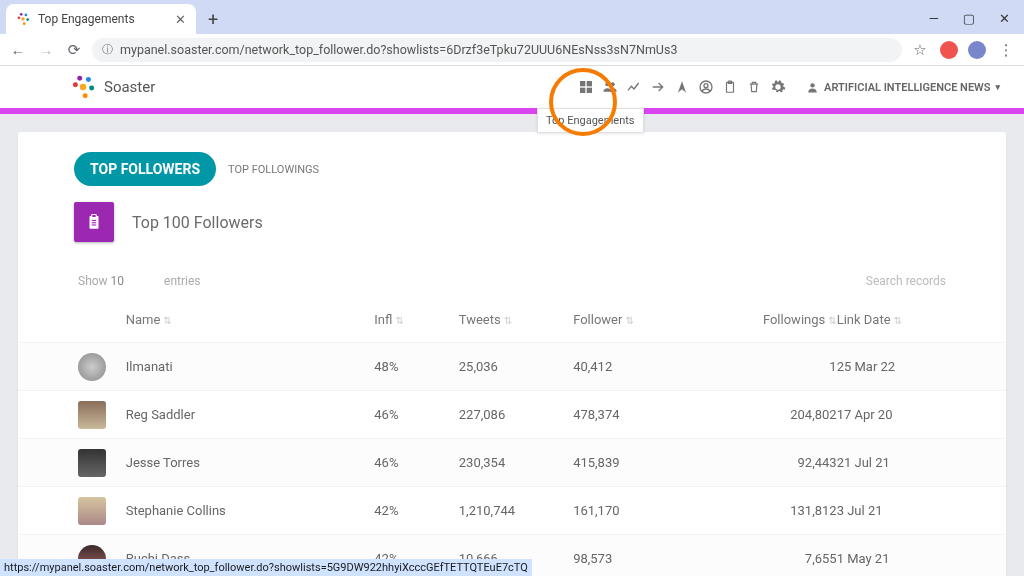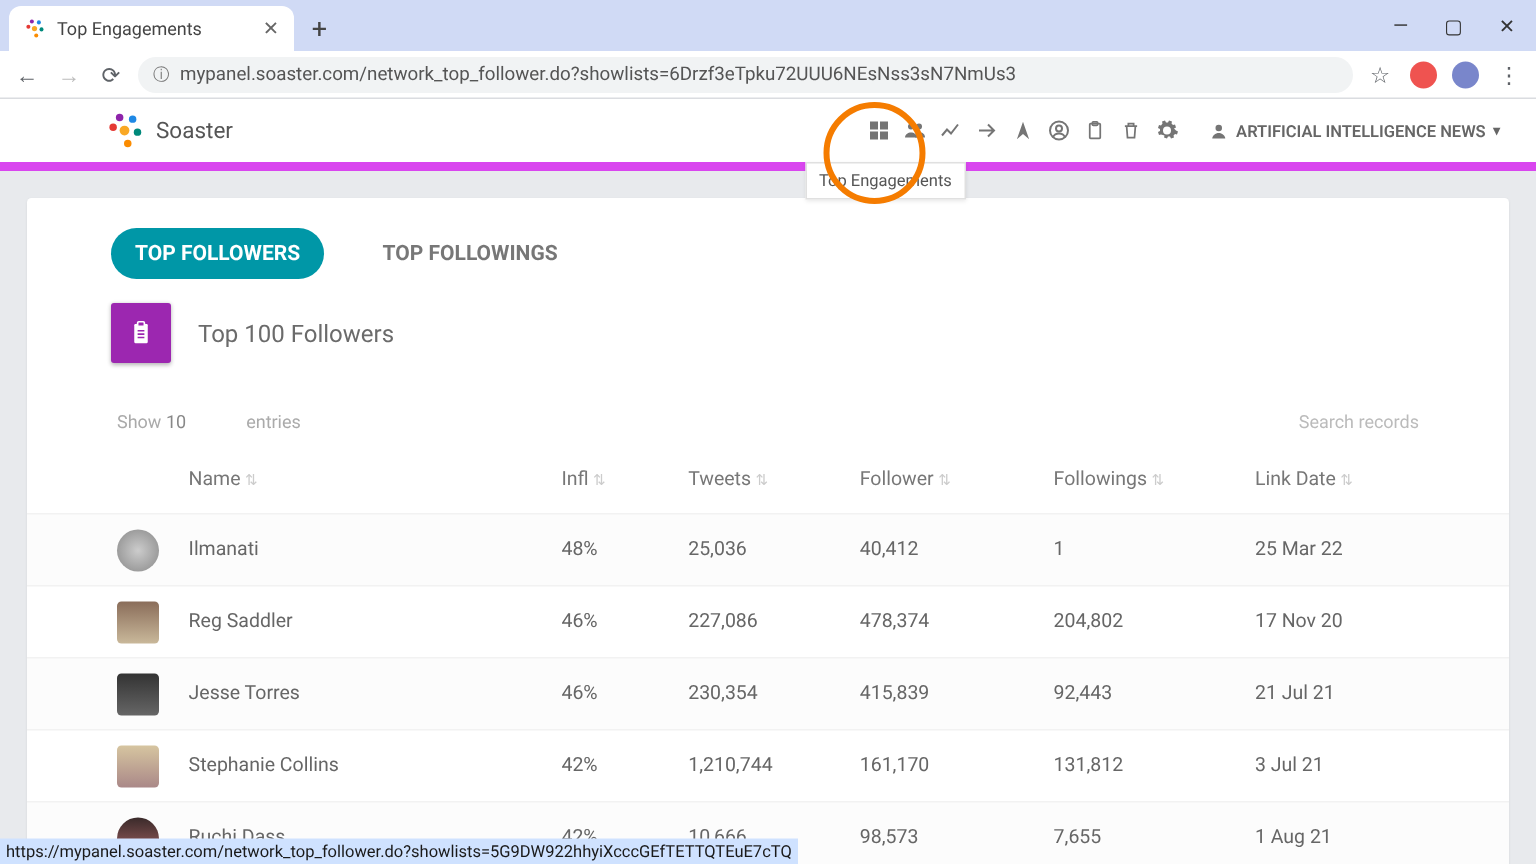--- a/index.html
+++ b/index.html
@@ -31,39 +31,39 @@
 
 
 .highlight-ring { position:absolute; width:68px; height:68px; border:4px solid #f57c00; border-radius:50%; left:549px; top:68px; z-index:50; pointer-events:none; }
 .tooltip { position:absolute; left:537px; top:108px; background:#fff; border:1px solid #e0e0e0; padding:5px 8px; font-size:11px; color:#555; z-index:49; box-shadow:0 1px 3px rgba(0,0,0,0.1); }
 
 
 .page { padding:18px 18px 0 18px; }
 .card { background:#fff; border-radius:3px; box-shadow:0 1px 2px rgba(0,0,0,0.08); padding:0; }
 .tabsrow { display:flex; gap:12px; padding:20px 0 10px 56px; align-items:center; }
 .pill { background:#0097a7; color:#fff; font-size:14px; font-weight:700; padding:9px 16px; border-radius:18px; }
-.tablink { font-size:14px; font-weight:700; color:#777;margin-left:27px; }
+.tablink { font-size:11px; font-weight:400; color:#777; }
 .section-head { display:flex; align-items:center; gap:18px; padding:6px 17px 8px 56px; }
 .badge { width:40px; height:40px; background:#9c27b0; display:flex; align-items:center; justify-content:center; color:#fff; border-radius:2px; box-shadow:0 1px 3px rgba(0,0,0,0.3); }
 .section-title { font-size:16px; color:#6b6b6b; font-weight:400; }
 
 .controls { display:flex; align-items:center; padding:24px 60px 8px 60px; font-size:12px; color:#aaa; }
 .controls .spacer { flex:1; }
 .search { color:#bbb; }
 
 .thead,.trow { display:flex; align-items:center; padding:0 60px; font-size:13px; }
 .thead { color:#777; height:46px; }
 .trow { color:#666; height:48px; border-top:1px solid #f2f2f2; }
 .trow:nth-child(odd){ background:#fcfcfc; }
 .c-av { width:48px; }
 .c-name { width:250px; }
 .c-infl { width:85px; }
 .c-tw { width:115px; }
 .c-fw { width:130px; }
-.c-fg { width:135px; }
+.c-fg { width:135px;text-align:right; }
 .c-ld { width:110px; }
 .sort { color:#ccc; font-size:10px; margin-left:3px; }
 .av { width:28px; height:28px; border-radius:50%; background:#bbb; }
 .av.grey{background:radial-gradient(circle,#ccc,#888);}
 .av.sq{border-radius:3px;}
 .av.b1{background:linear-gradient(#8a6d5a,#c9b89a);}
 .av.b2{background:linear-gradient(#333,#666);}
 .av.b3{background:linear-gradient(#d6c5a0,#a88);}
 .av.b4{background:linear-gradient(#3a2a2a,#a66);}
 
@@ -243,21 +243,21 @@
         </div>
         <div class="trow">
           <div class="c-av">
             <div class="av sq b1"></div>
           </div>
           <div class="c-name">Reg Saddler</div>
           <div class="c-infl">46%</div>
           <div class="c-tw">227,086</div>
           <div class="c-fw">478,374</div>
           <div class="c-fg">204,802</div>
-          <div class="c-ld">17 Nov 20</div>
+          <div class="c-ld">17 Apr 20</div>
         </div>
         <div class="trow">
           <div class="c-av">
             <div class="av sq b2"></div>
           </div>
           <div class="c-name">Jesse Torres</div>
           <div class="c-infl">46%</div>
           <div class="c-tw">230,354</div>
           <div class="c-fw">415,839</div>
           <div class="c-fg">92,443</div>
@@ -276,19 +276,19 @@
         </div>
         <div class="trow">
           <div class="c-av">
             <div class="av b4"></div>
           </div>
           <div class="c-name">Ruchi Dass</div>
           <div class="c-infl">42%</div>
           <div class="c-tw">10,666</div>
           <div class="c-fw">98,573</div>
           <div class="c-fg">7,655</div>
-          <div class="c-ld">1 Aug 21</div>
+          <div class="c-ld">1 May 21</div>
         </div>
       </div>
   </div>
 </div>
 
 <div class="status">https://mypanel.soaster.com/network_top_follower.do?showlists=5G9DW922hhyiXcccGEfTETTQTEuE7cTQ</div>
 
 </body></html>

